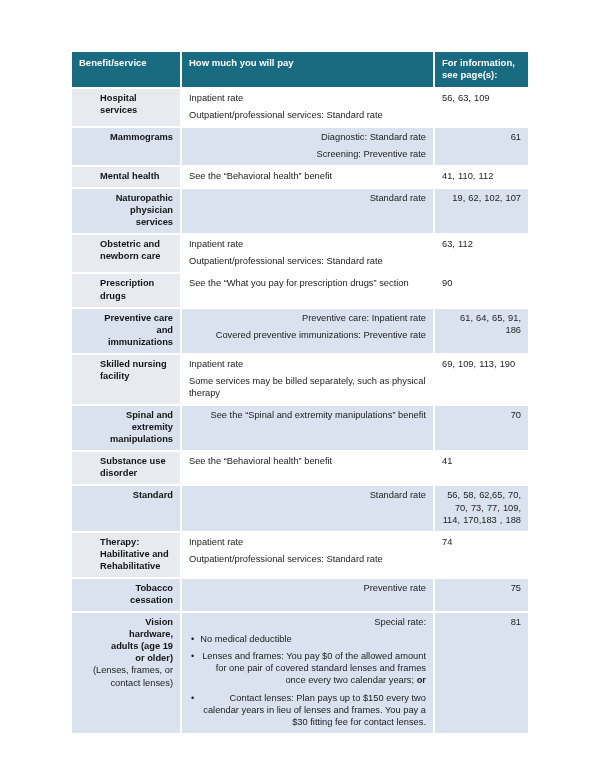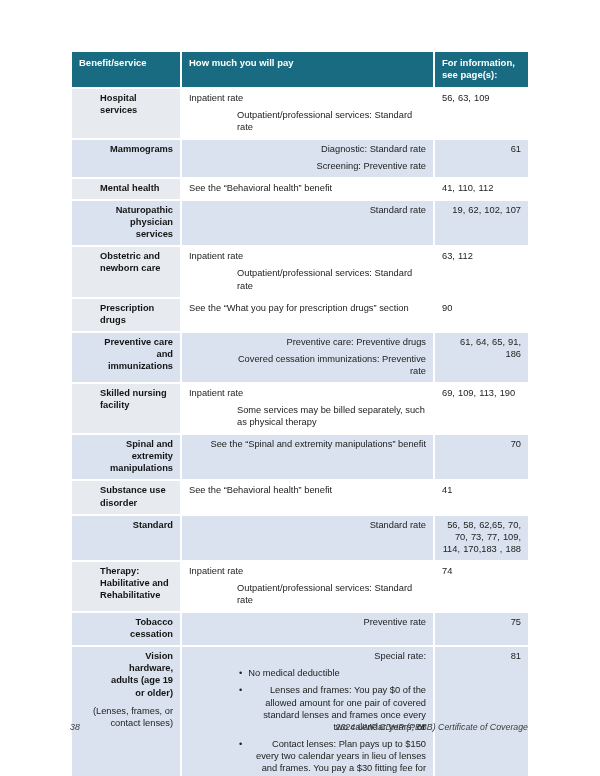--- a/index.html
+++ b/index.html
@@ -31,22 +31,22 @@
   .col2 { width:253px; }
   .col3 { width:95px; }
   td {
     font-size:9.3px; line-height:1.3;
     color:var(--body-text,#222);
     padding:3px 7px 5px;
   }
   tr.plain td.benefit-cell { background:var(--firstcol-bg,#e7ebf0); }
   tr.band td { background:var(--band-bg,#d9e2ee);text-align:right; }
   .benefit { font-weight:bold; color:#141414;padding-left:21px; }
-  .note { font-weight:normal; margin-top:6px; }
-  .payline + .payline, .payline + .bullet, .bullet + .bullet { margin-top:5px;margin-left:48px; }
+  .note { font-weight:normal; }
+  .payline + .payline, .payline + .bullet, .bullet + .bullet { margin-top:5px; }
   .bullet { display:flex; gap:6px; padding-left:2px; }
   .bullet .marker { flex:0 0 auto; }
   .pages-cell { word-spacing:0.5px; }
   .footer {
     position:absolute; left:70px; right:72px; top:722px;
     display:flex; justify-content:space-between; align-items:baseline;
     font-size:8.8px; color:#3d3d3d;
   }
   .footer .doctitle { font-style:italic; }
   .footer .pagenum { font-style:italic; }
@@ -120,22 +120,22 @@
           <td class="pay-cell">
             <div class="payline"><span class="txt">See the “What you pay for prescription drugs” section</span></div>
           </td>
           <td class="pages-cell">90</td>
         </tr>
         <tr class="band">
           <td class="benefit-cell">
             <div class="benefit">Preventive care and immunizations</div>
           </td>
           <td class="pay-cell">
-            <div class="payline"><span class="txt">Preventive care: Preventive drugs</span></div>
-            <div class="payline"><span class="txt">Covered cessation immunizations: Preventive rate</span></div>
+            <div class="payline"><span class="txt">Preventive care: Inpatient rate</span></div>
+            <div class="payline"><span class="txt">Covered preventive immunizations: Preventive rate</span></div>
           </td>
           <td class="pages-cell">61, 64, 65, 91, 186</td>
         </tr>
         <tr class="plain">
           <td class="benefit-cell">
             <div class="benefit">Skilled nursing facility</div>
           </td>
           <td class="pay-cell">
             <div class="payline"><span class="txt">Inpatient rate</span></div>
             <div class="payline"><span class="txt">Some services may be billed separately, such as physical therapy</span></div>
@@ -206,18 +206,14 @@
             <div class="bullet">
               <span class="marker">•</span>
               <span class="txt">Contact lenses: Plan pays up to $150 every two calendar years in lieu of lenses and frames. You pay a $30 fitting fee for contact lenses.</span>
             </div>
           </td>
           <td class="pages-cell">81</td>
         </tr>
       </tbody>
   </table>
 
-  <div class="footer">
-    <span class="pagenum">38</span>
-    <span class="doctitle">2024 UMP CDHP (PEBB) Certificate of Coverage</span>
-  </div>
 
 </div>
 
 </body></html>

